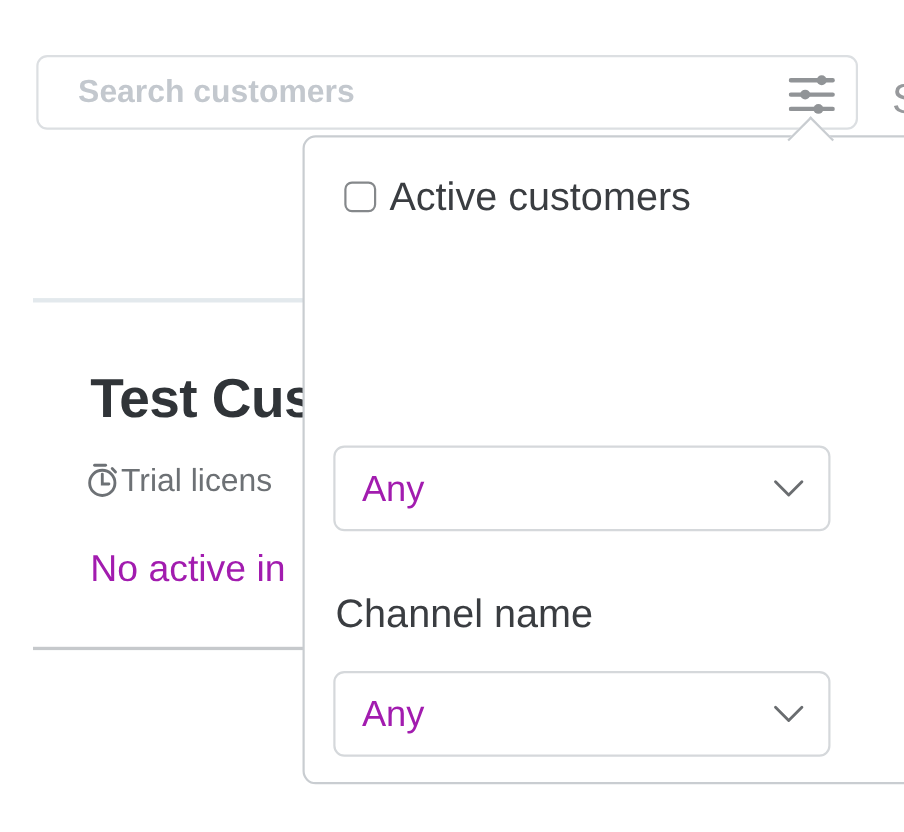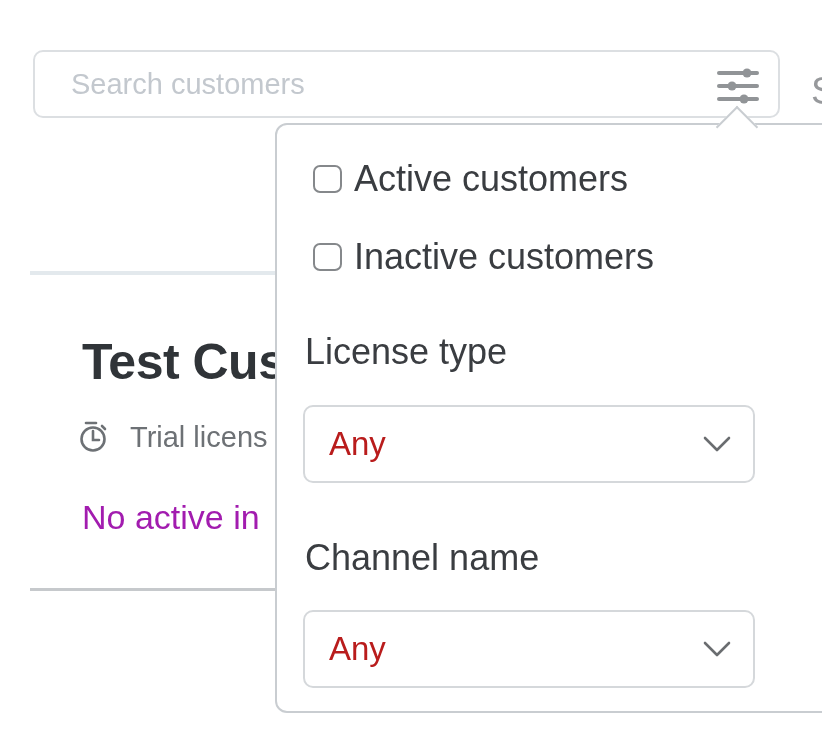--- a/index.html
+++ b/index.html
@@ -9,21 +9,21 @@
     font-family:"Liberation Sans","DejaVu Sans",sans-serif;
   }
   
   .search-box{
     position:absolute;left:33px;top:50px;width:747px;height:68px;
     border:2px solid #dcdfe2;border-radius:10px;background:#fff;
     box-sizing:border-box;display:flex;align-items:center;z-index:5;
   }
   .search-input{
     flex:1;height:100%;border:none;outline:none;background:transparent;
-    padding:0 0 0 36px;font-family:inherit;font-size:29px;color:#1d4ed8;
+    padding:0 0 0 36px;font-family:inherit;font-size:29px;color:#1d4ed8;font-weight:bold;
   }
   .search-input::placeholder{color:#c3c8ce;opacity:1;}
   .filter-btn{
     position:absolute;right:16px;top:10px;width:48px;height:48px;
     border:none;background:transparent;padding:0;cursor:pointer;
     display:flex;align-items:center;justify-content:center;
   }
   
   .s-frag{
     position:absolute;left:811px;top:70px;font-size:38px;color:#97999c;z-index:2;
@@ -37,21 +37,21 @@
   .divider-bottom{
     position:absolute;left:30px;top:588px;width:792px;height:3px;
     background:#c6c9cc;z-index:1;
   }
   .customer-name{
     position:absolute;left:82px;top:333px;font-size:50px;font-weight:700;
     color:#303438;letter-spacing:-0.5px;white-space:nowrap;z-index:1;
   }
   .trial-row{
     position:absolute;left:78px;top:420px;display:flex;align-items:center;
-    gap:20px;color:#6d7175;font-size:29px;white-space:nowrap;z-index:1;
+    gap:0;color:#6d7175;font-size:29px;white-space:nowrap;z-index:1;
   }
   .status-text{
     position:absolute;left:82px;top:498px;font-size:34px;color:#a21caf;
     white-space:nowrap;z-index:1;
   }
   
   .popover{
     position:absolute;left:275px;top:123px;width:567px;height:590px;
     background:#fff;border:2px solid #c9cdd1;border-radius:12px;
     box-sizing:border-box;z-index:10;
@@ -77,21 +77,21 @@
   }
   .field-label.f1{top:206px;}
   .field-label.f2{top:412px;}
   .select{
     position:absolute;left:26px;width:452px;height:78px;
     border:2px solid #d5d8db;border-radius:10px;background:#fff;
     box-sizing:border-box;display:flex;align-items:center;cursor:pointer;
   }
   .select.s1{top:280px;}
   .select.s2{top:485px;}
-  .select-value{font-size:33px;color:#b91c1c;padding-left:24px;flex:1;}
+  .select-value{font-size:33px;color:#a21caf;padding-left:24px;flex:1;}
   .select-chevron{margin-right:22px;display:flex;align-items:center;}
   .icon-svg{display:block;}
 </style>
 </head>
 <body>
 
 <div class="search-box">
   <input class="search-input" type="text" placeholder="Search customers" style="">
   <button class="filter-btn">
     <span>
@@ -134,26 +134,21 @@
 <div class="divider-bottom"></div>
 
 <div class="popover">
   <div class="notch"></div>
 
   <div class="chk-row r1">
     <span class="checkbox"></span>
     <span class="chk-label">Active customers</span>
   </div>
 
-  <div class="chk-row r2">
-    <span class="checkbox"></span>
-    <span class="chk-label">Inactive customers</span>
-  </div>
 
-  <div class="field-label f1">License type</div>
 
   <div class="select s1">
     <span class="select-value">Any</span>
     <span class="select-chevron">
       <svg class="icon-svg" width="28" height="17" viewBox="0 0 28 17">
         <polyline points="2,2 14,14 26,2" fill="none" stroke="#6a6d70" stroke-width="2.6" stroke-linecap="round" stroke-linejoin="round"></polyline>
       </svg>
     </span>
   </div>
 

